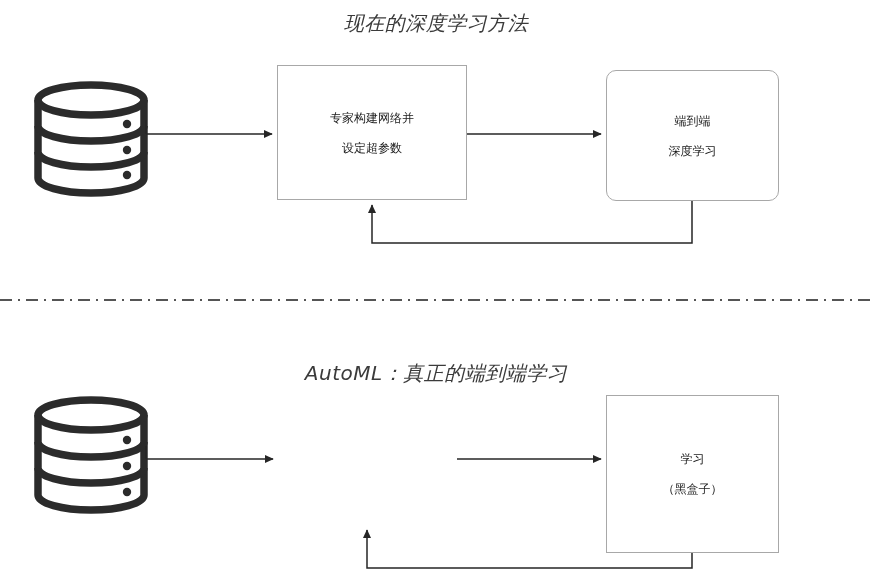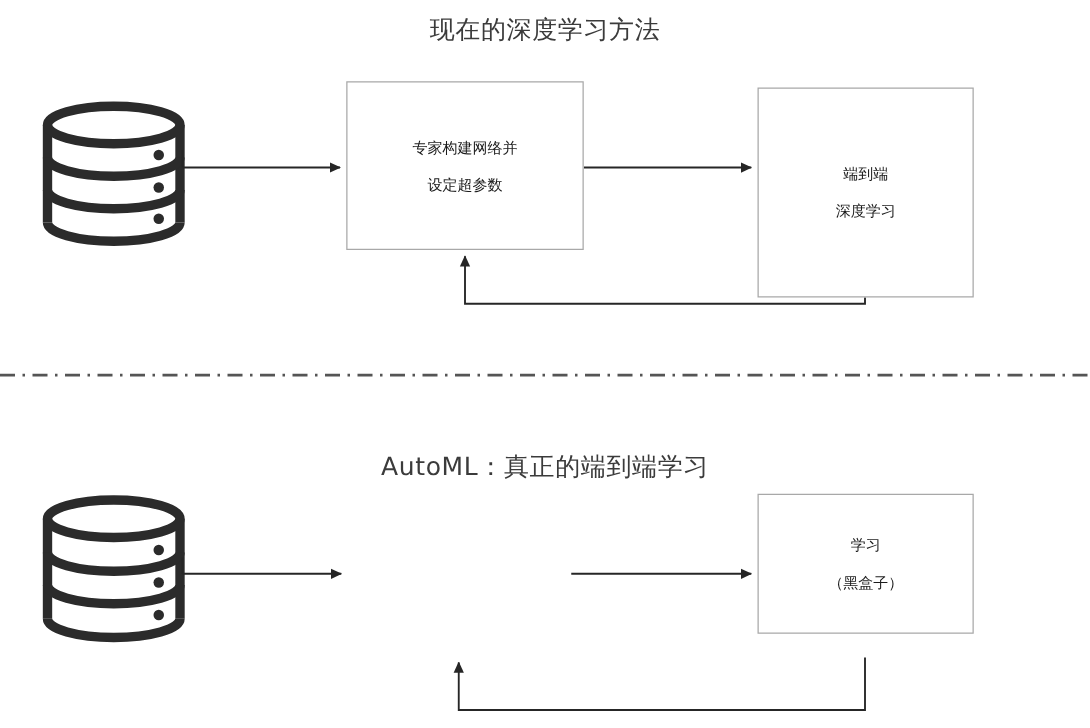--- a/index.html
+++ b/index.html
@@ -25,20 +25,21 @@
     height: 582px;
   }
   .section-title {
     position: absolute;
     text-align: center;
     color: #3b3b3b;
     font-size: 20px;
     line-height: 26px;
     white-space: nowrap;
     letter-spacing: 0.5px;
+    font-style: italic;
   }
   .title-1 { left: 0; width: 872px; top: 10px; }
   .title-2 { left: 0; width: 872px; top: 360px; }
 
   .pbox {
     position: absolute;
     box-sizing: border-box;
     border: 1.4px solid #a8a8a8;
     background: #ffffff;
     display: flex;
@@ -47,23 +48,23 @@
   }
   .pbox-label {
     color: #1b1b1b;
     font-size: 12px;
     line-height: 30px;
     text-align: center;
     white-space: pre-line;
   }
 
   #box-expert   { left: 277px; top: 65px;  width: 190px; height: 135px; }
-  #box-e2e      { left: 606px; top: 70px;  width: 173px; height: 168px; }
+  #box-e2e      { left: 606px; top: 70px;  width: 173px; height: 131px; border-radius: 10px; }
   #box-meta     { left: 278px; top: 393px; width: 179px; height: 132px; }
-  #box-blackbox { left: 606px; top: 395px; width: 173px; height: 112px; }
+  #box-blackbox { left: 606px; top: 395px; width: 173px; height: 158px; }
 
   .db-icon {
     position: absolute;
   }
   #db-top    { left: 30px; top: 78px;  width: 122px; height: 122px; }
   #db-bottom { left: 30px; top: 392px; width: 122px; height: 126px; }
 </style>
 </head>
 <body>
 

